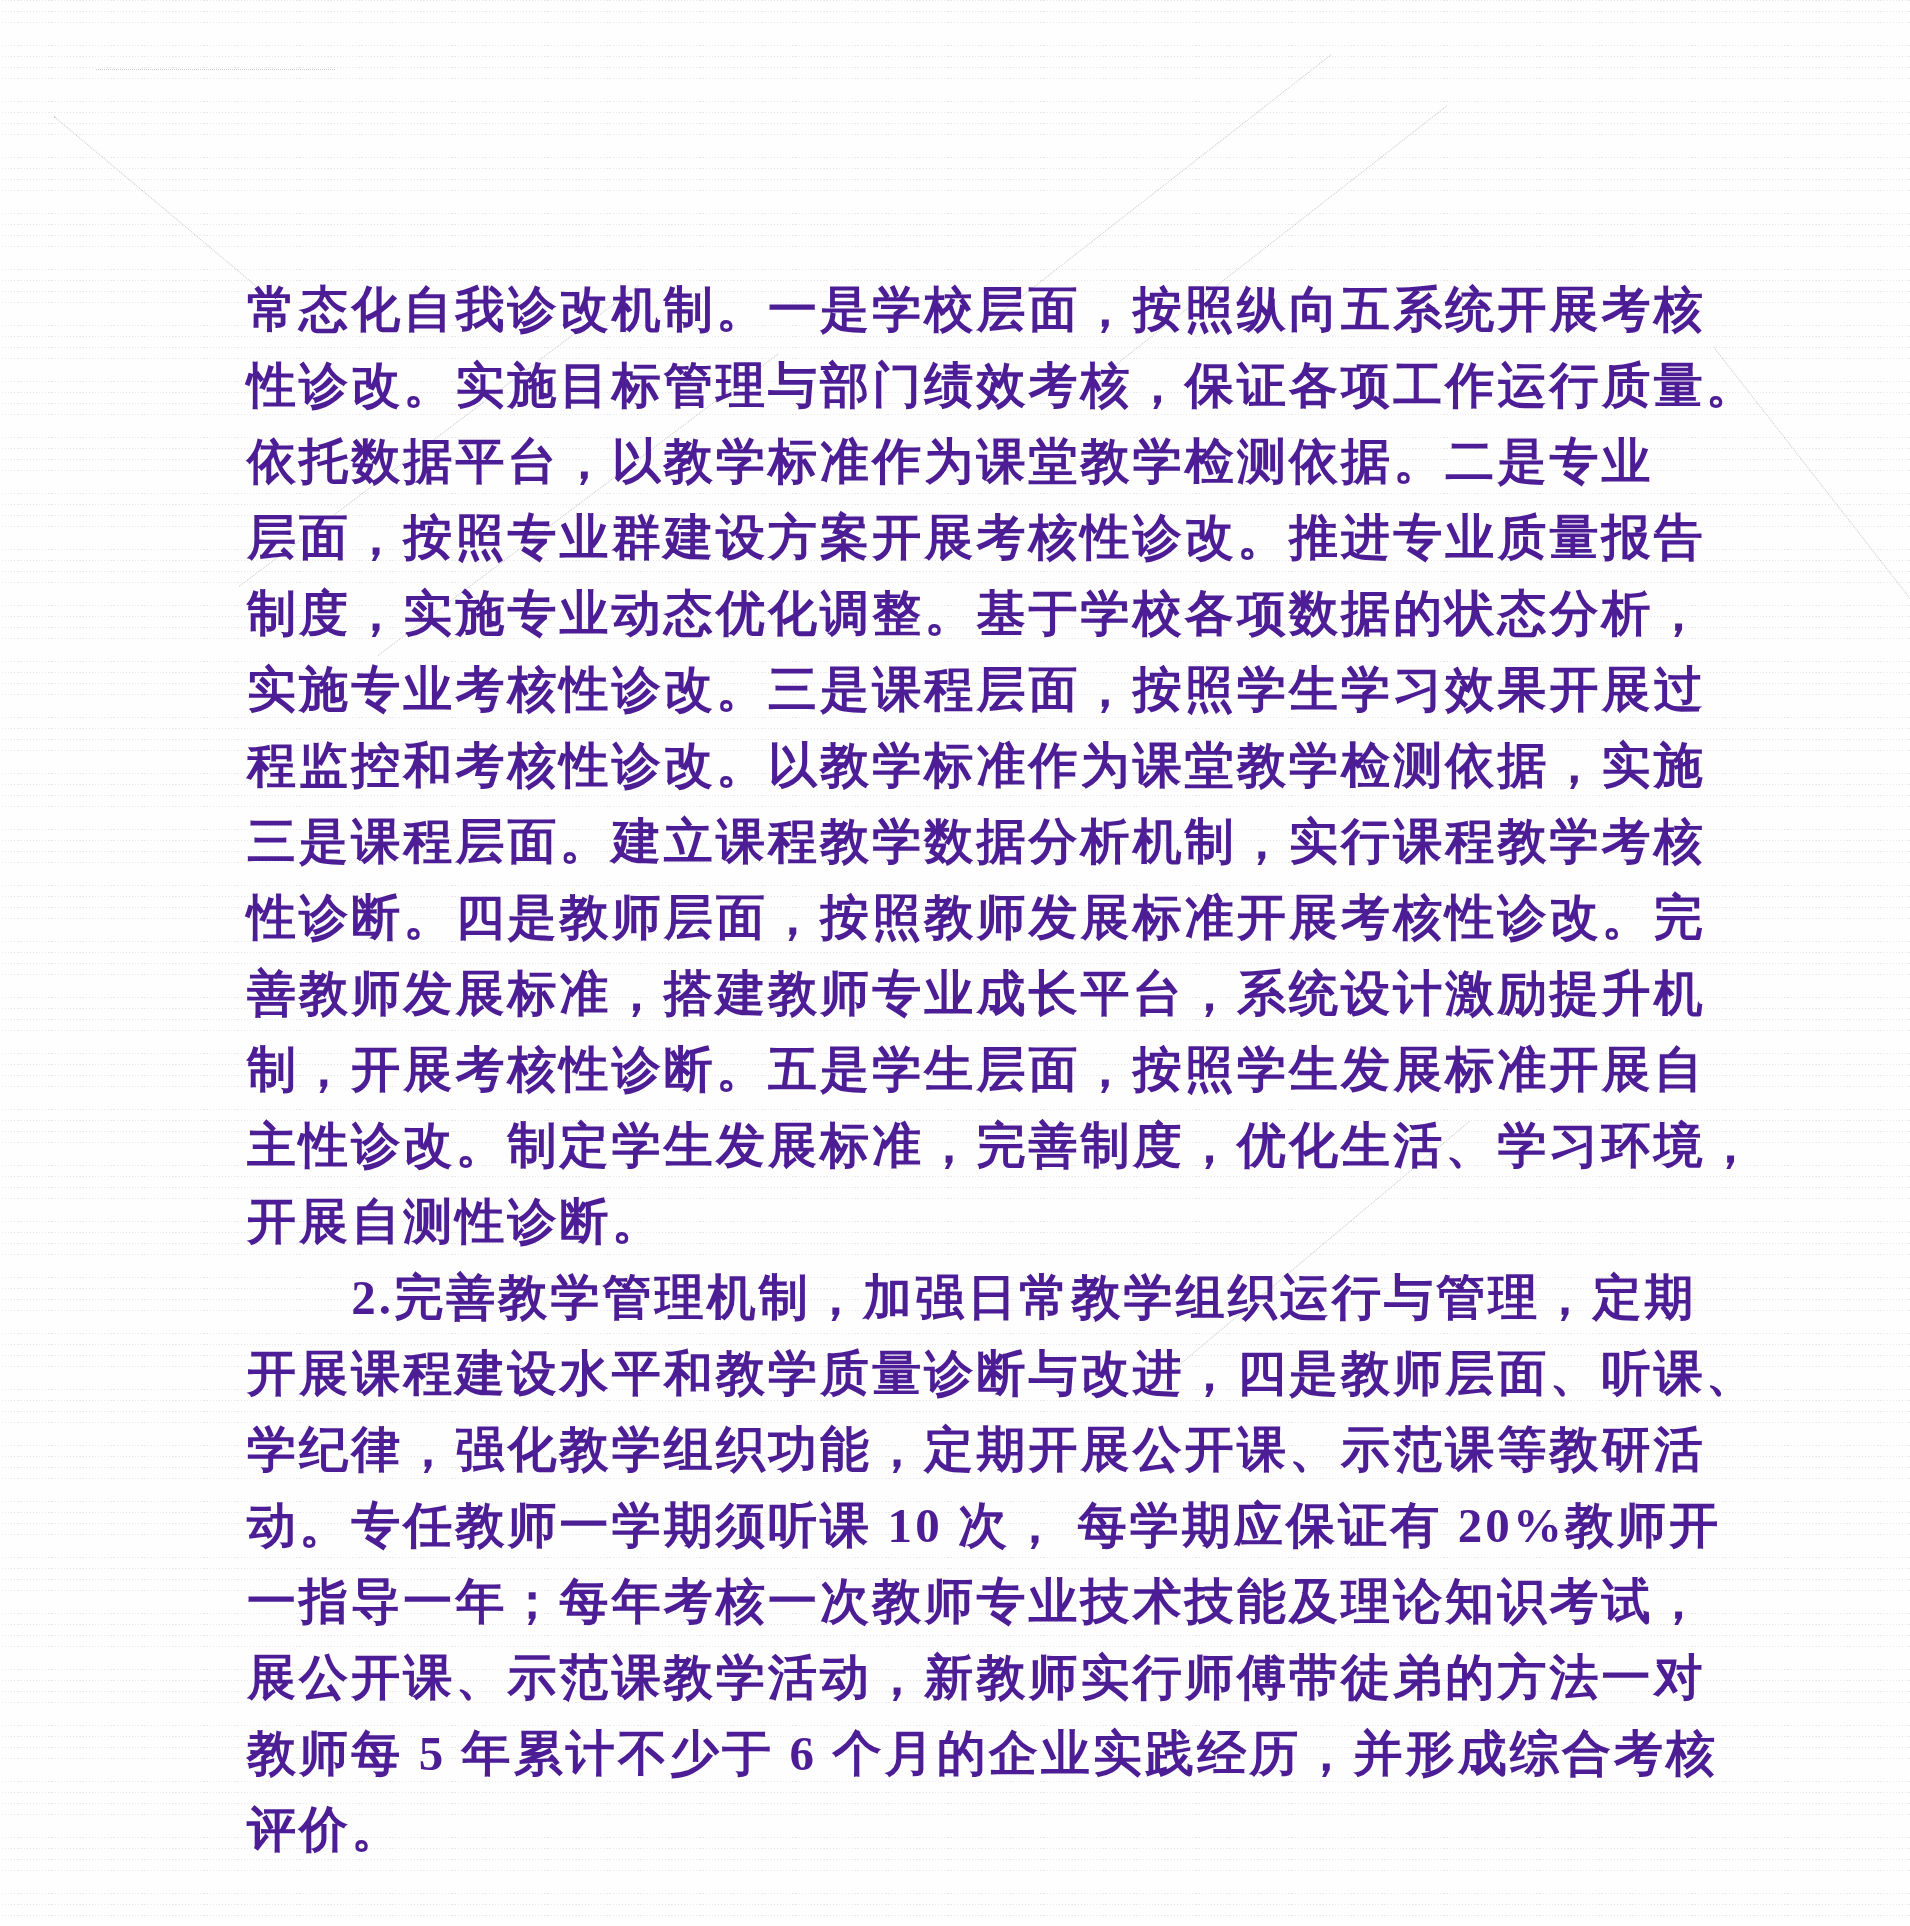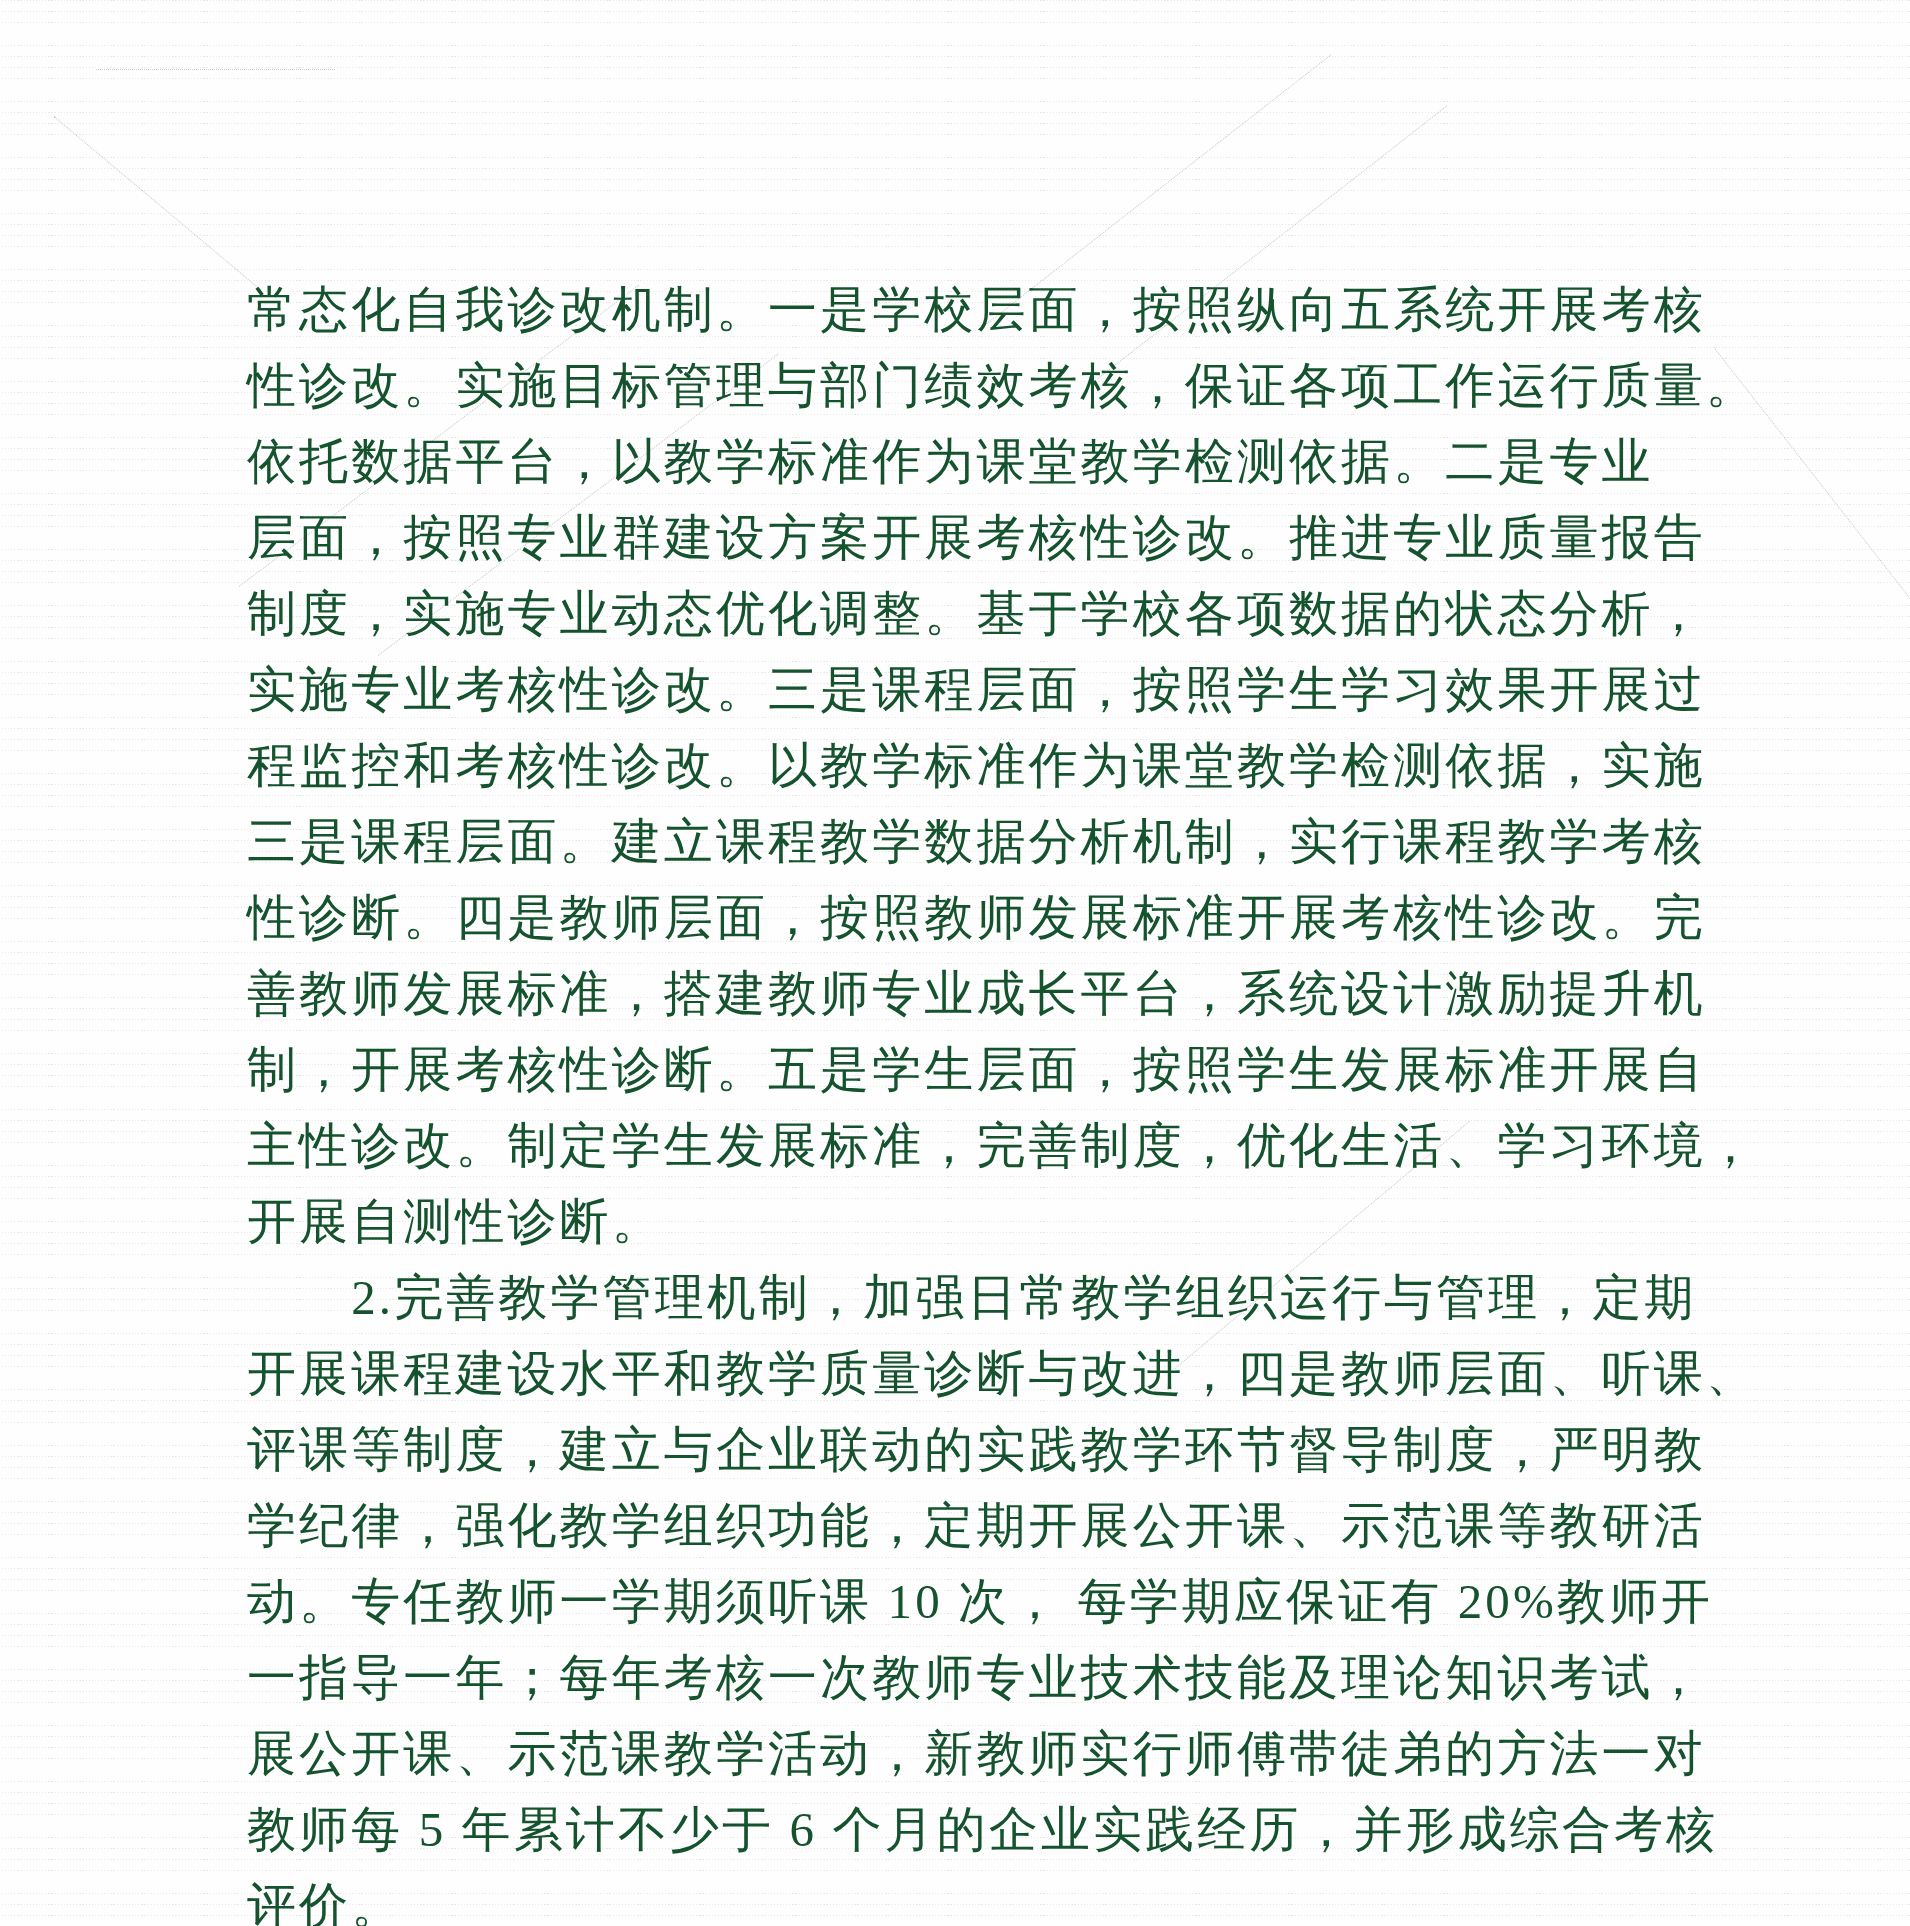--- a/index.html
+++ b/index.html
@@ -45,23 +45,23 @@
     position: absolute;
     left: 247px;
     top: 272px;
     width: 1502px;
   }
   .line {
     height: 76px;
     line-height: 76px;
     font-size: 49px;
     letter-spacing: 3.1px;
-    color: #14532d;
+    color: #4c1d95;
     white-space: pre;
-    font-weight: 400;
+    font-weight: 700;
   }
 </style>
 </head>
 <body>
 
 <div class="page">
 
   <div class="scanlines"></div>
 
   <div class="trace t1"></div>
@@ -83,21 +83,20 @@
     <div class="line">实施专业考核性诊改。三是课程层面，按照学生学习效果开展过</div>
     <div class="line">程监控和考核性诊改。以教学标准作为课堂教学检测依据，实施</div>
     <div class="line">三是课程层面。建立课程教学数据分析机制，实行课程教学考核</div>
     <div class="line">性诊断。四是教师层面，按照教师发展标准开展考核性诊改。完</div>
     <div class="line">善教师发展标准，搭建教师专业成长平台，系统设计激励提升机</div>
     <div class="line">制，开展考核性诊断。五是学生层面，按照学生发展标准开展自</div>
     <div class="line">主性诊改。制定学生发展标准，完善制度，优化生活、学习环境，</div>
     <div class="line">开展自测性诊断。</div>
     <div class="line">　　2.完善教学管理机制，加强日常教学组织运行与管理，定期</div>
     <div class="line">开展课程建设水平和教学质量诊断与改进，四是教师层面、听课、</div>
-    <div class="line">评课等制度，建立与企业联动的实践教学环节督导制度，严明教</div>
     <div class="line">学纪律，强化教学组织功能，定期开展公开课、示范课等教研活</div>
     <div class="line">动。专任教师一学期须听课 10 次， 每学期应保证有 20%教师开</div>
     <div class="line">一指导一年；每年考核一次教师专业技术技能及理论知识考试，</div>
     <div class="line">展公开课、示范课教学活动，新教师实行师傅带徒弟的方法一对</div>
     <div class="line">教师每 5 年累计不少于 6 个月的企业实践经历，并形成综合考核</div>
     <div class="line">评价。</div>
 
   </div>
 
 </div>

